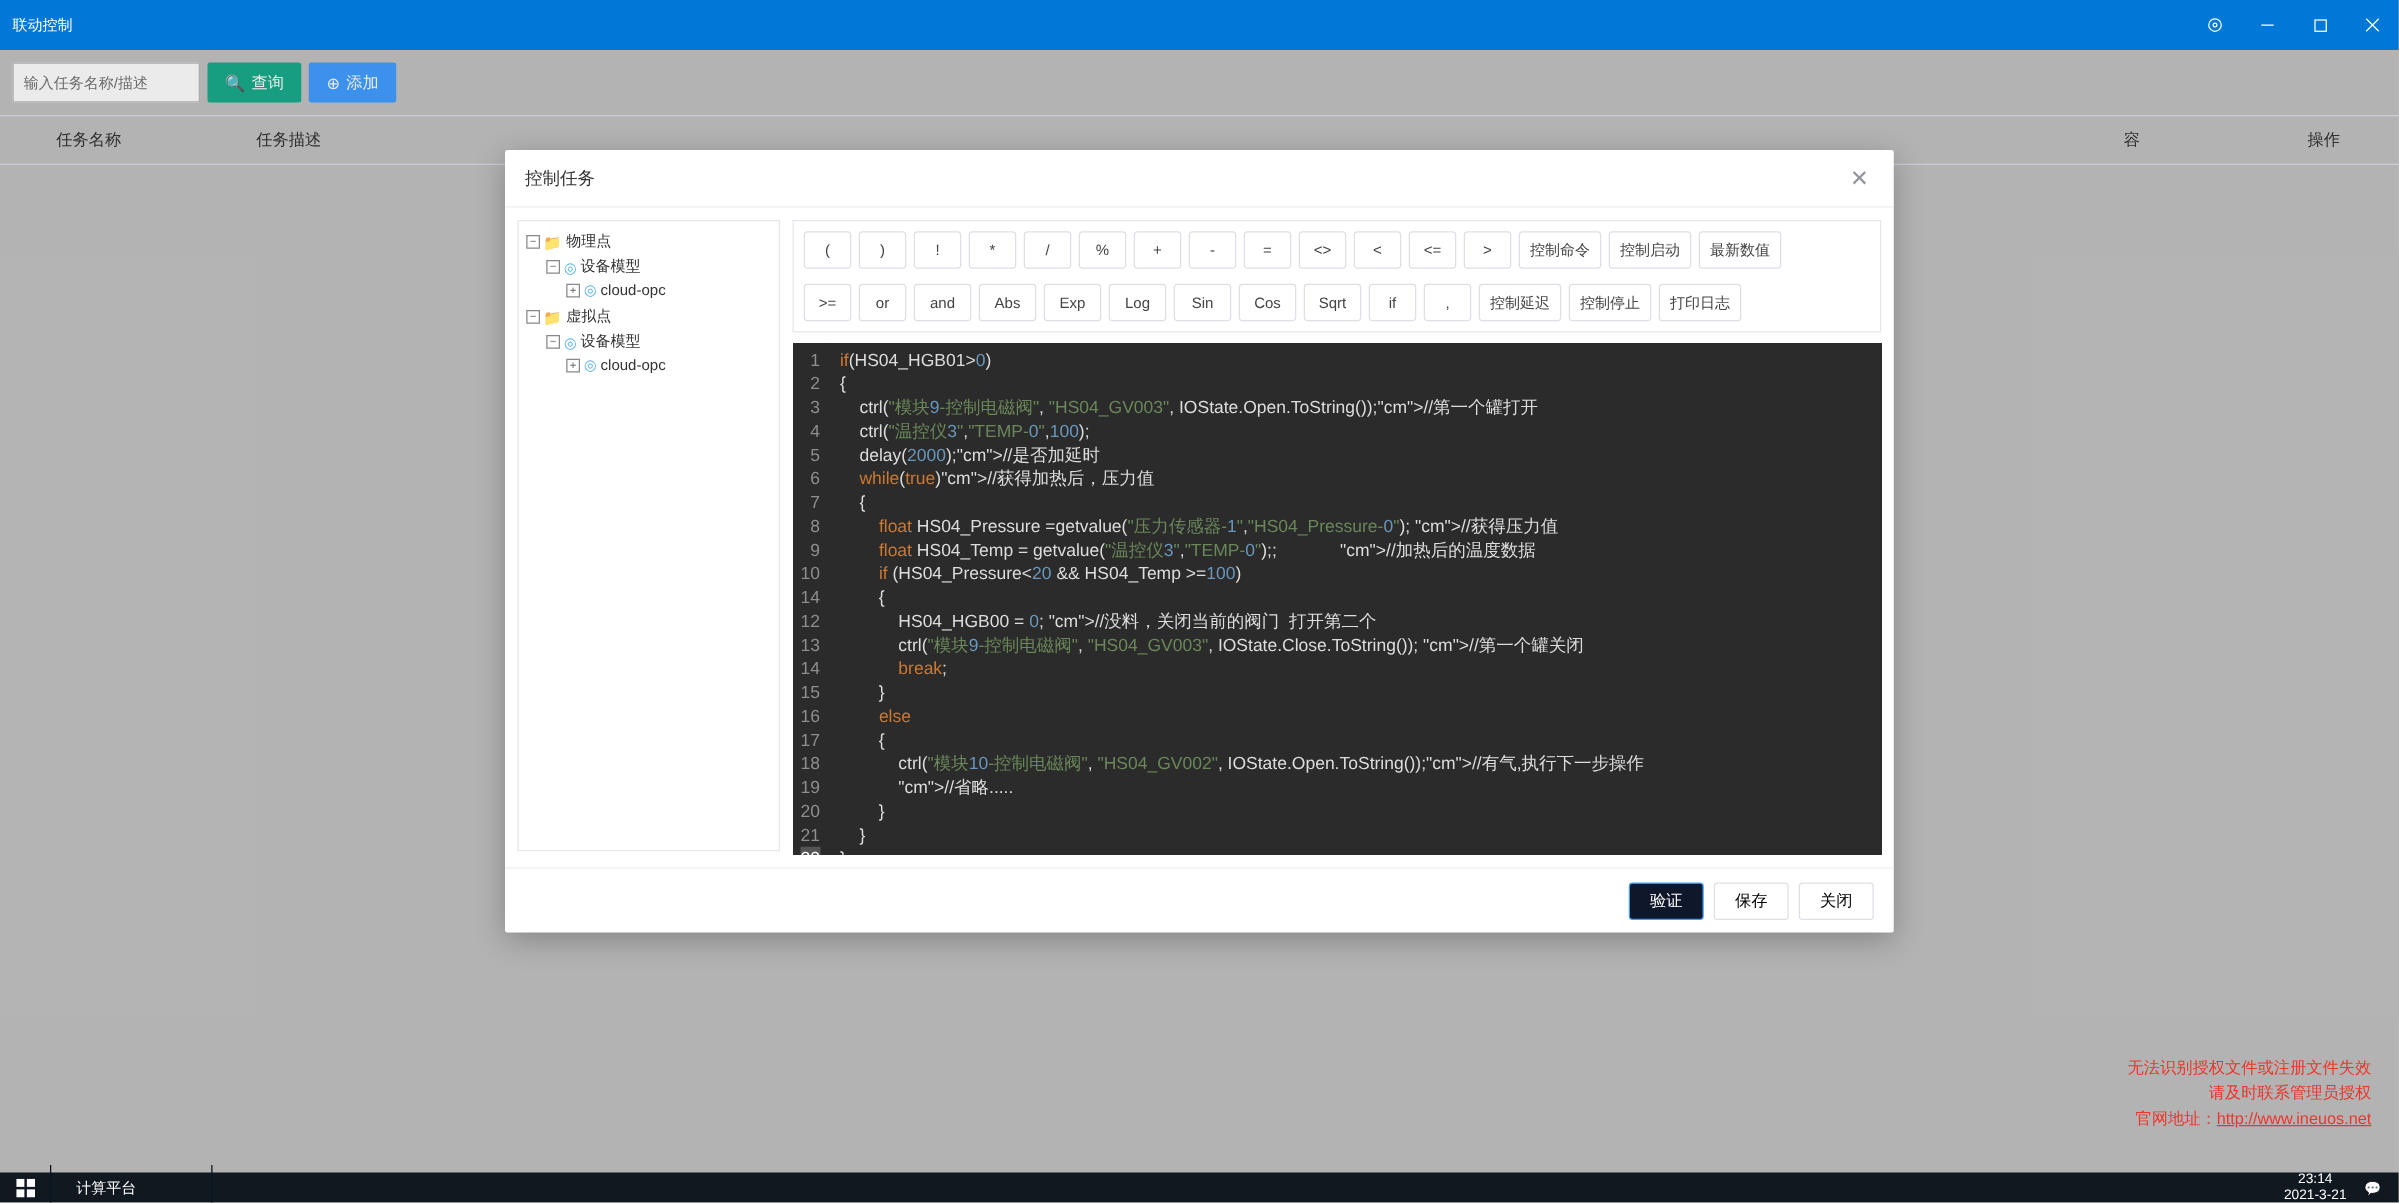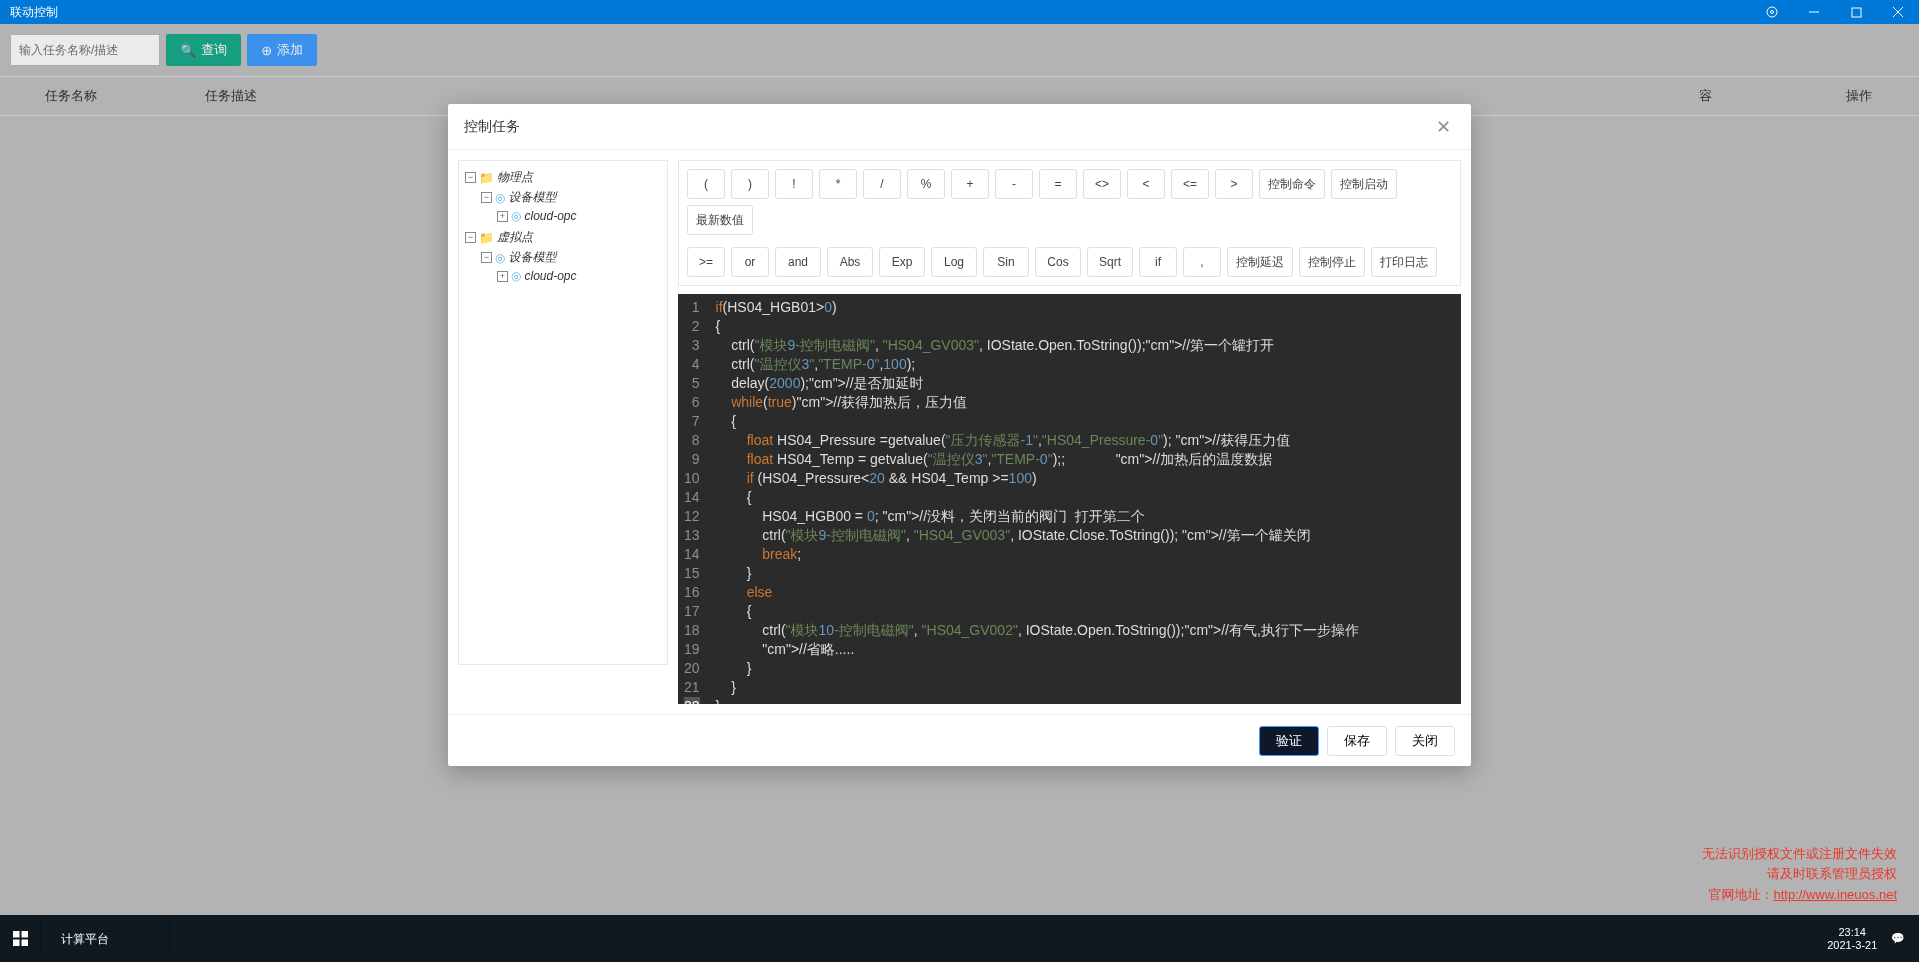--- a/index.html
+++ b/index.html
@@ -1,21 +1,21 @@
 <!DOCTYPE html>
 <html><head>
 <meta charset="utf-8">
 <style>
 * { margin:0; padding:0; box-sizing:border-box; font-family:"Microsoft YaHei",Arial,sans-serif; }
 html,body { width:100%; height:100%; overflow:hidden; }
 body { background:#c3c3c3; font-size:13px; }
 
 
 .appwin { width:100%; height:100%; display:flex; flex-direction:column; }
-.titlebar { height:24px; background:#0078d7; color:#fff; display:flex; align-items:center; font-size:12px; }
+.titlebar { height:40px; background:#0078d7; color:#fff; display:flex; align-items:center; font-size:12px; }
 .titlebar .title { padding-left:10px; flex:1; }
 .titlebar .winbtn { width:42px; height:28px; display:flex; align-items:center; justify-content:center; cursor:pointer; }
 .titlebar svg { stroke:#fff; stroke-width:1; fill:none; }
 
 .content { flex:1; background:#c3c3c3; position:relative; }
 
 
 .toolbar { padding:10px; display:flex; gap:6px; align-items:center; }
 .search { width:150px; height:32px; border:1px solid #bbb; padding:0 8px; background:#fff; font-size:12px; color:#555; }
 .btn { height:32px; padding:0 14px; border:none; cursor:pointer; display:inline-flex; align-items:center; gap:5px; font-size:13px; border-radius:2px; color:#fff; }
@@ -29,43 +29,43 @@
 .tablehdr .c1 { flex:0 0 160px; }
 .tablehdr .c2 { flex:1; }
 .tablehdr .c5  { flex:0 0 110px; }
 .tablehdr .c6 { flex:0 0 120px;text-align:center; }
 
 
 .license { position:absolute; right:22px; bottom:56px; text-align:right; font-size:13px; color:#ff3b30; line-height:1.6; }
 .license a { color:#ff3b30; }
 
 
-.taskbar { height:47px; background:#101820; color:#fff; display:flex; align-items:center; position:absolute; left:0; right:0; bottom:0;justify-content:flex-end; }
+.taskbar { height:24px; background:#101820; color:#fff; display:flex; align-items:center; position:absolute; left:0; right:0; bottom:0;justify-content:flex-end; }
 .taskbar .start { width:40px; height:36px; display:flex; align-items:center; justify-content:center; }
 .taskbar .app { padding:0 60px 0 20px; height:36px; line-height:36px; border-left:1px solid #07131f; border-right:1px solid #07131f; font-size:12px; }
 .taskbar .tray { margin-left:auto; display:flex; align-items:center; gap:14px; padding-right:14px; font-size:11px; }
 .taskbar .clock { text-align:center; line-height:1.15; }
 
 
 .overlay { position:absolute; inset:0; background:rgba(0,0,0,.08); display:flex; align-items:flex-start; justify-content:center; padding-top:80px; }
-.dialog { width:1023px; background:#fff; border-radius:2px; box-shadow:0 6px 24px rgba(0,0,0,.25); display:flex; flex-direction:column; }
+.dialog { width:1111px; background:#fff; border-radius:2px; box-shadow:0 6px 24px rgba(0,0,0,.25); display:flex; flex-direction:column; }
 .dlg-head { height:46px; display:flex; align-items:center; padding:0 16px; border-bottom:1px solid #eee; }
 .dlg-head .t { font-size:14px; color:#333; }
 .dlg-head .x { margin-left:auto; cursor:pointer; color:#909399; font-size:18px; line-height:1; padding:4px; }
 .dlg-body { padding:10px; display:flex; gap:10px; }
 
 
 .tree { width:210px; border:1px solid #e4e7ed; font-size:12px; padding:6px 4px; max-height:505px; overflow:auto; }
 .tree ul { list-style:none; }
 .tree li { padding:1px 0; white-space:nowrap; }
 .tree .row { display:flex; align-items:center; gap:3px; cursor:pointer; padding:1px 2px; }
 .tree .tg { width:11px; height:11px; border:1px solid #888; display:inline-flex; align-items:center; justify-content:center; font-size:9px; color:#666; line-height:1; }
 .tree .fd { color:#f7c04a; }
 .tree .mdl { color:#5fb4e6; }
-.tree .lbl { color:#333;font-style:italic; }
+.tree .lbl { color:#333; }
 .tree ul ul { padding-left:16px; }
 
 
 .rpanel { flex:1; display:flex; flex-direction:column; gap:8px; min-width:0; }
 .oprow { border:1px solid #e4e7ed; padding:8px; display:flex; flex-wrap:wrap; gap:6px; }
 .opbtn { min-width:46px; height:30px; padding:0 8px; border:1px solid #dcdfe6; background:#fff; border-radius:3px; font-size:12px; color:#444; cursor:pointer; display:inline-flex; align-items:center; justify-content:center; }
 .opbtn.sm { min-width:38px; }
 
 
 .editor { background:#2b2b2b; color:#ddd; font-family:Consolas,Menlo,monospace; font-size:14px; line-height:19px; display:flex; height:410px; overflow:auto; }

